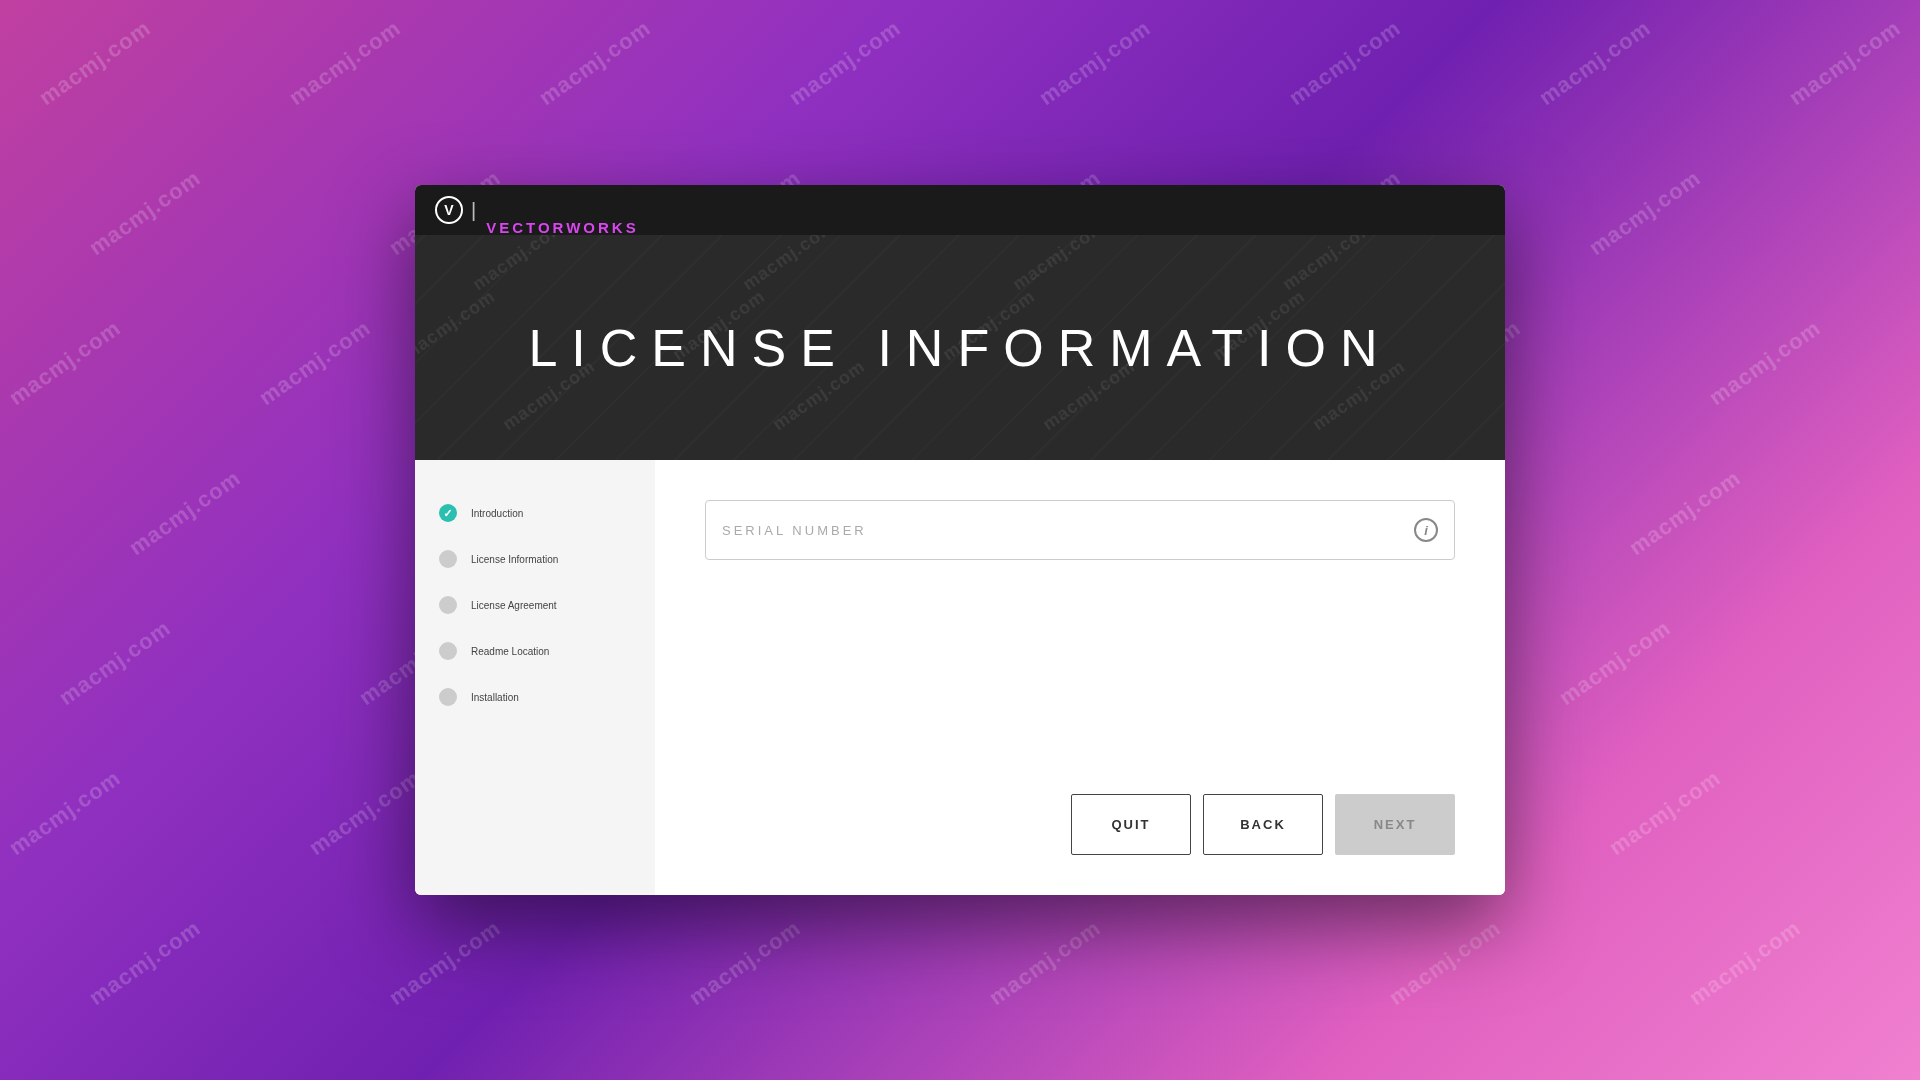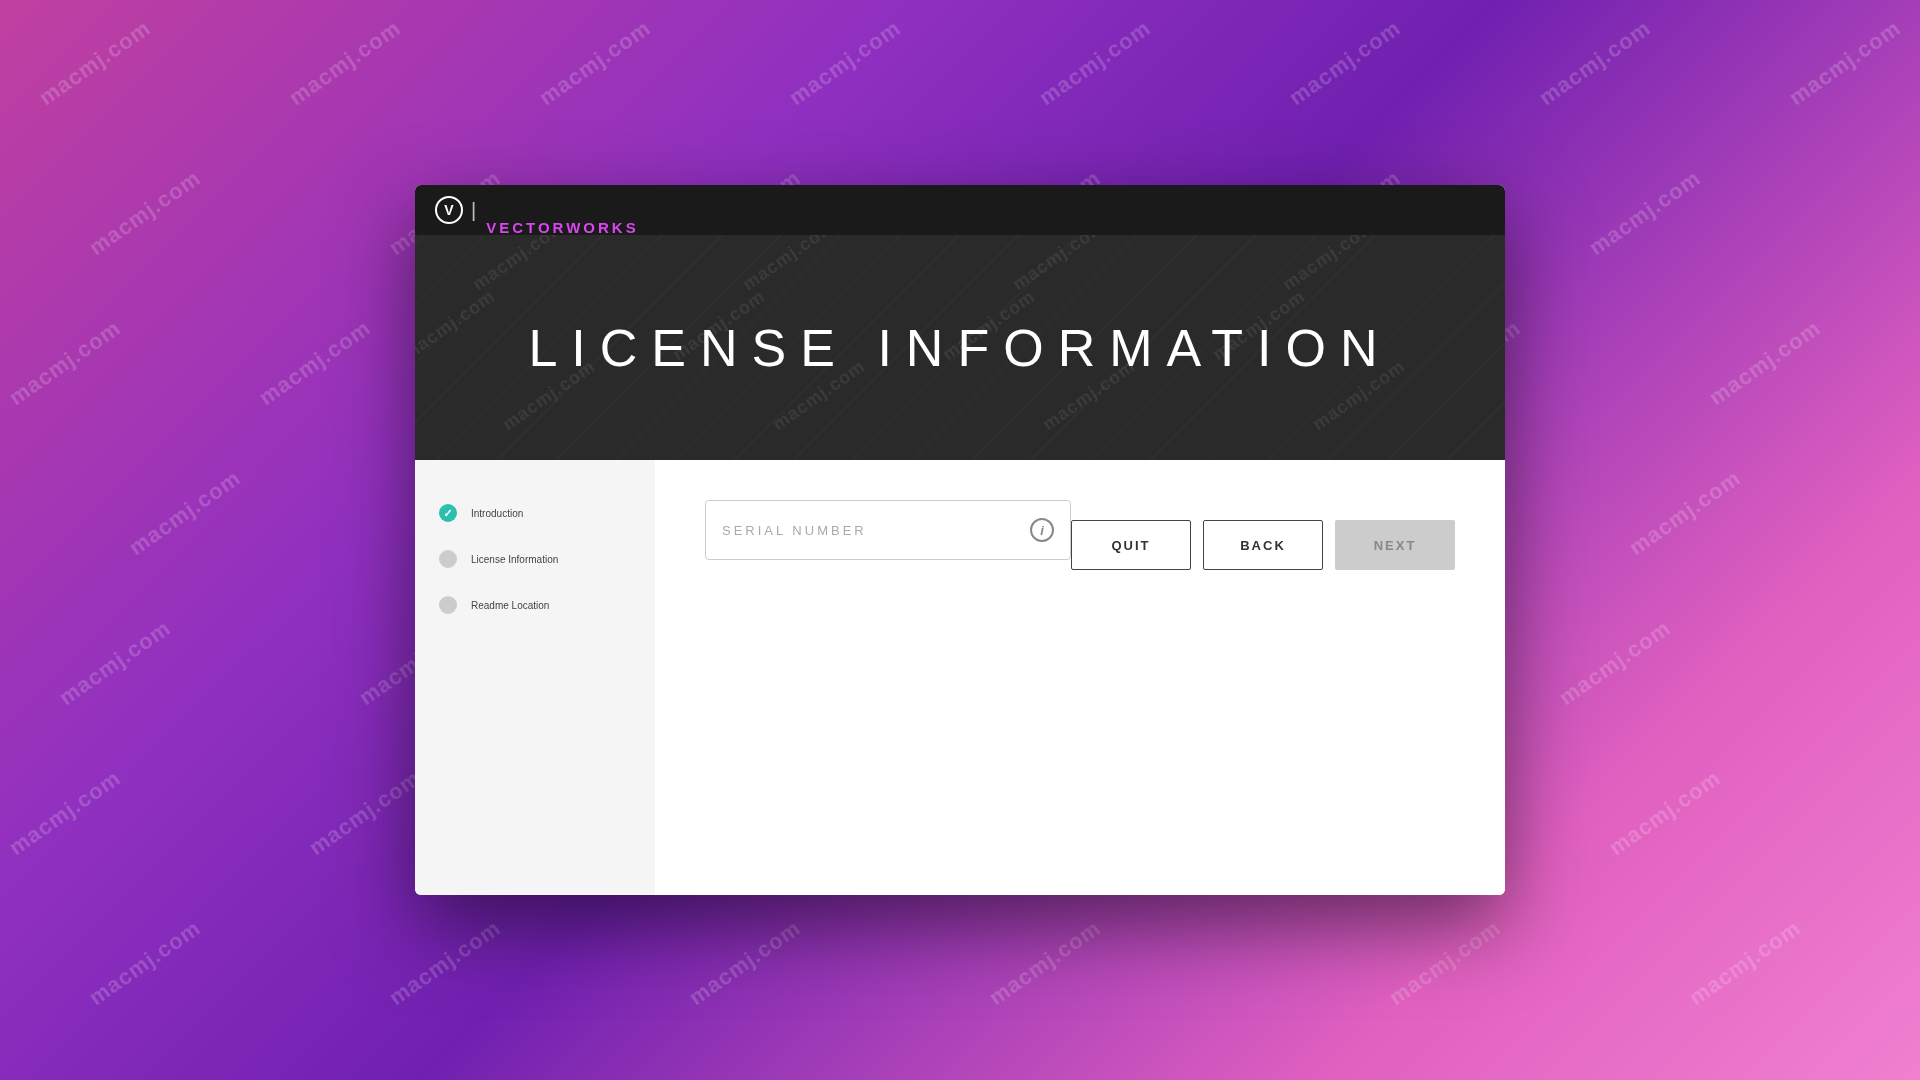--- a/index.html
+++ b/index.html
@@ -199,21 +199,21 @@
       color: #444444;
       font-weight: 400;
     }
 
     
     .main-content {
       flex: 1;
       background: #ffffff;
       padding: 40px 50px;
       display: flex;
-      flex-direction: row;
+      flex-direction: column;
     }
 
     
     .serial-input-wrapper {
       border: 1px solid #cccccc;
       border-radius: 4px;
       padding: 0 16px;
       height: 60px;
       display: flex;
       align-items: center;
@@ -264,21 +264,21 @@
 
     
     .footer-buttons {
       display: flex;
       justify-content: flex-end;
       gap: 12px;
       margin-top: 20px;
     }
 
     .btn {
-      height: 50px;
+      height: 61px;
       min-width: 120px;
       padding: 0 28px;
       font-size: 13px;
       font-weight: 600;
       letter-spacing: 2px;
       text-transform: uppercase;
       cursor: pointer;
       border-radius: 2px;
       border: none;
     }
@@ -383,27 +383,35 @@
           <span class="checkmark">✓</span>
         </div>
         <span class="step-label">Introduction</span>
       </div>
 
       <div class="sidebar-item">
         <div class="step-indicator pending"></div>
         <span class="step-label">License Information</span>
       </div>
 
+      <div class="sidebar-item">
+        <div class="step-indicator pending"></div>
+        <span class="step-label">License Agreement</span>
+      </div>
 
 
       <div class="sidebar-item">
         <div class="step-indicator pending"></div>
         <span class="step-label">Readme Location</span>
       </div>
 
+      <div class="sidebar-item">
+        <div class="step-indicator pending"></div>
+        <span class="step-label">Installation</span>
+      </div>
 
     </nav>
 
     <div class="main-content">
 
       <div class="serial-input-wrapper">
         <input class="serial-input" type="text" placeholder="SERIAL NUMBER" style="">
         <button class="info-icon-btn" title="Info">
           <span class="info-i">i</span>
         </button>

